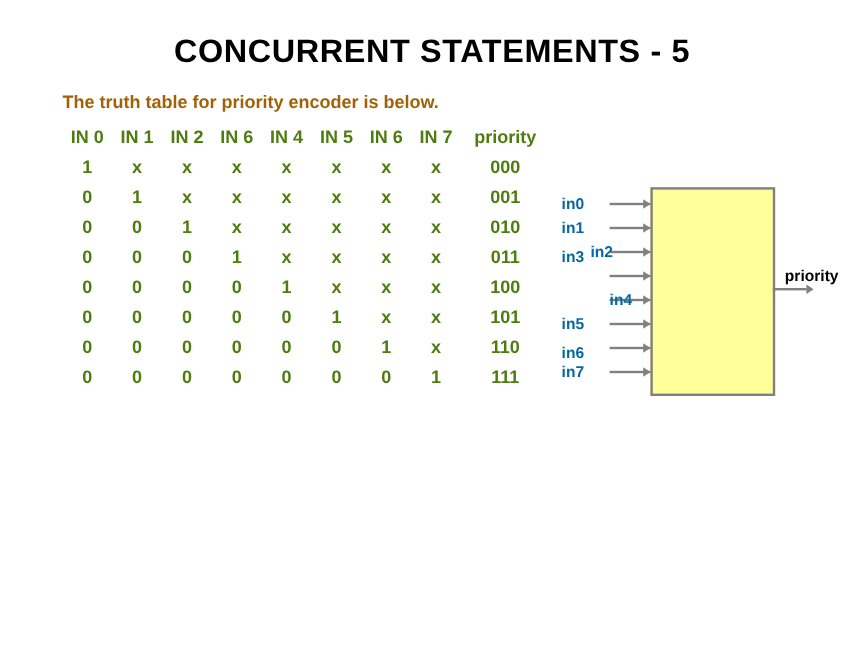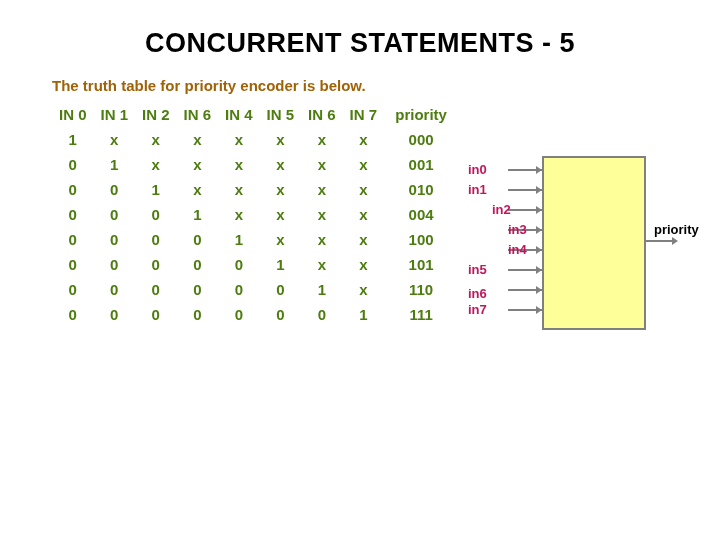--- a/index.html
+++ b/index.html
@@ -64,21 +64,21 @@
     left: 40px;
     width: 34px;
     height: 2px;
     background: #808080;
   }
   .pin-label {
     position: absolute;
     left: 0;
     font-size: 13px;
     font-weight: 700;
-    color: #be185d;
+    color: #0369a1;
   }
   .out-line {
     position: absolute;
     left: 176px;
     top: 90px;
     width: 28px;
     height: 2px;
     background: #808080;
   }
   .out-label {
@@ -154,21 +154,21 @@
       </tr>
       <tr>
         <td>0</td>
         <td>0</td>
         <td>0</td>
         <td>1</td>
         <td>x</td>
         <td>x</td>
         <td>x</td>
         <td>x</td>
-        <td class="wide">004</td>
+        <td class="wide">011</td>
       </tr>
       <tr>
         <td>0</td>
         <td>0</td>
         <td>0</td>
         <td>0</td>
         <td>1</td>
         <td>x</td>
         <td>x</td>
         <td>x</td>
@@ -217,21 +217,21 @@
       <div class="arrow-right" style="left: 68px; top: 16px;"></div>
       <div class="pin-label" style="top: 12px;">in0</div>
       <div class="pin" style="top: 39px;"></div>
       <div class="arrow-right" style="left: 68px; top: 36px;"></div>
       <div class="pin-label" style="top: 32px;">in1</div>
       <div class="pin" style="top: 59px;"></div>
       <div class="arrow-right" style="left: 68px; top: 56px;"></div>
       <div class="pin-label" style="top: 52px; padding-left: 24px;">in2</div>
       <div class="pin" style="top: 79px;"></div>
       <div class="arrow-right" style="left: 68px; top: 76px;"></div>
-      <div class="pin-label" style="top: 72px; margin-left: 40px;">in3</div>
+      <div class="pin-label" style="top: 56px;">in3</div>
       <div class="pin" style="top: 99px;"></div>
       <div class="arrow-right" style="left: 68px; top: 96px;"></div>
       <div class="pin-label" style="top: 92px; padding-left: 40px;">in4</div>
       <div class="pin" style="top: 119px;"></div>
       <div class="arrow-right" style="left: 68px; top: 116px;"></div>
       <div class="pin-label" style="top: 112px;">in5</div>
       <div class="pin" style="top: 139px;"></div>
       <div class="arrow-right" style="left: 68px; top: 136px;"></div>
       <div class="pin-label" style="top: 136px;">in6</div>
       <div class="pin" style="top: 159px;"></div>

